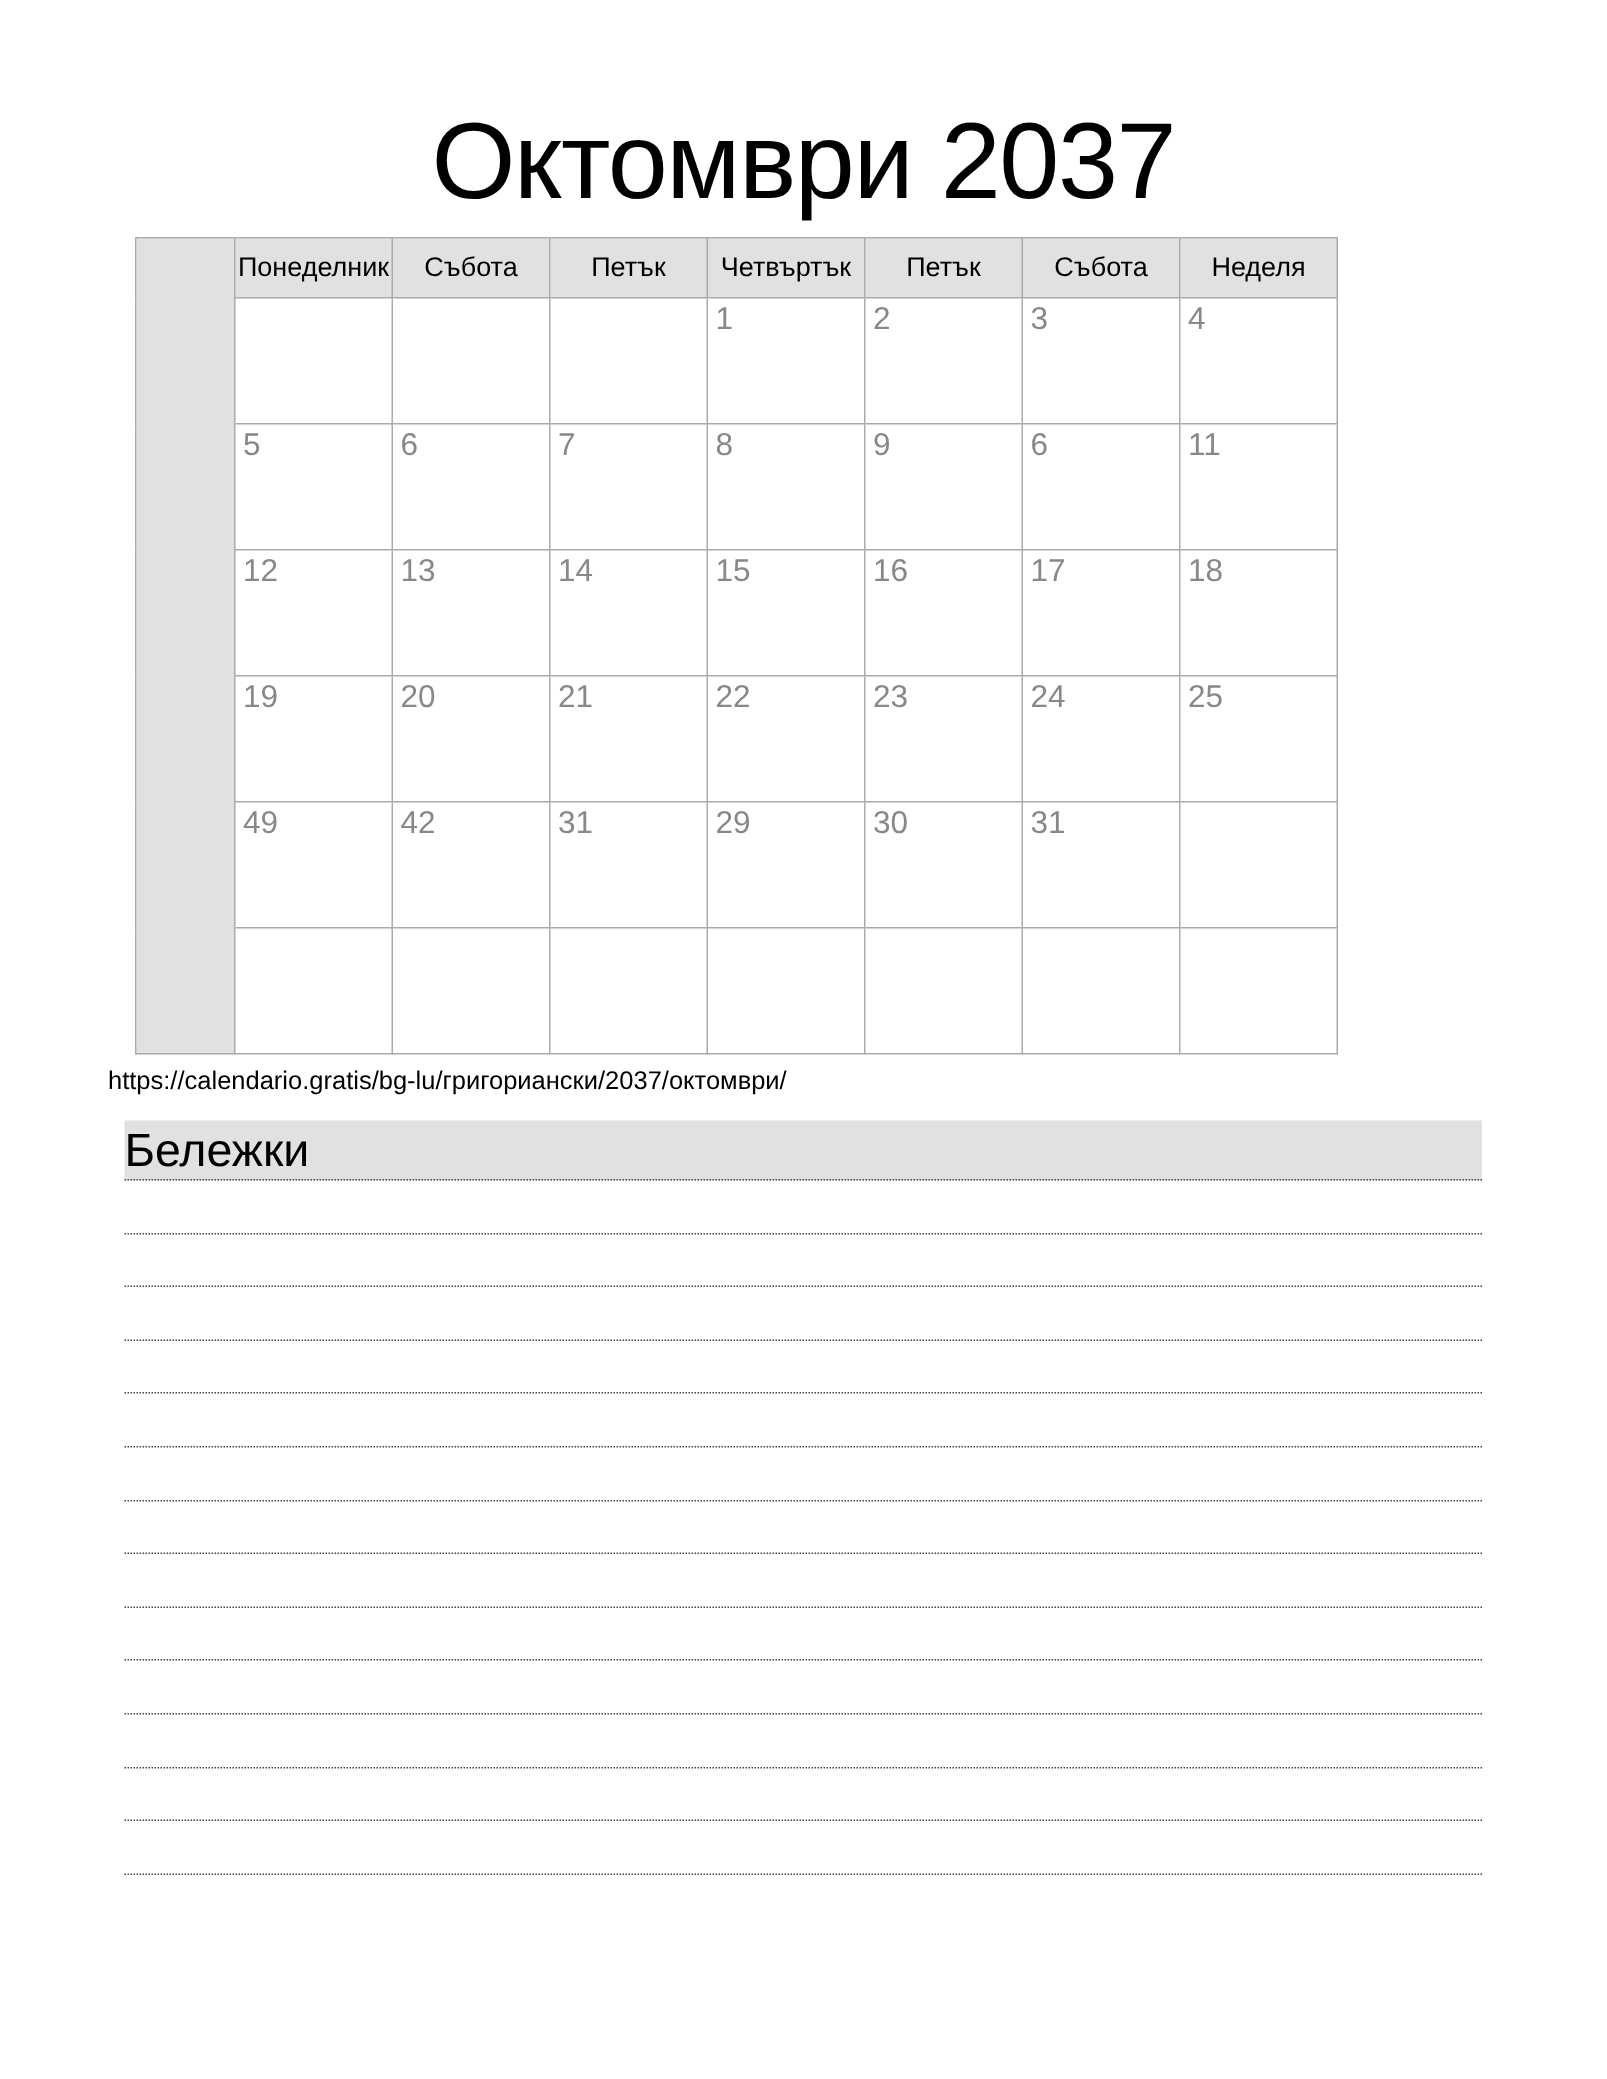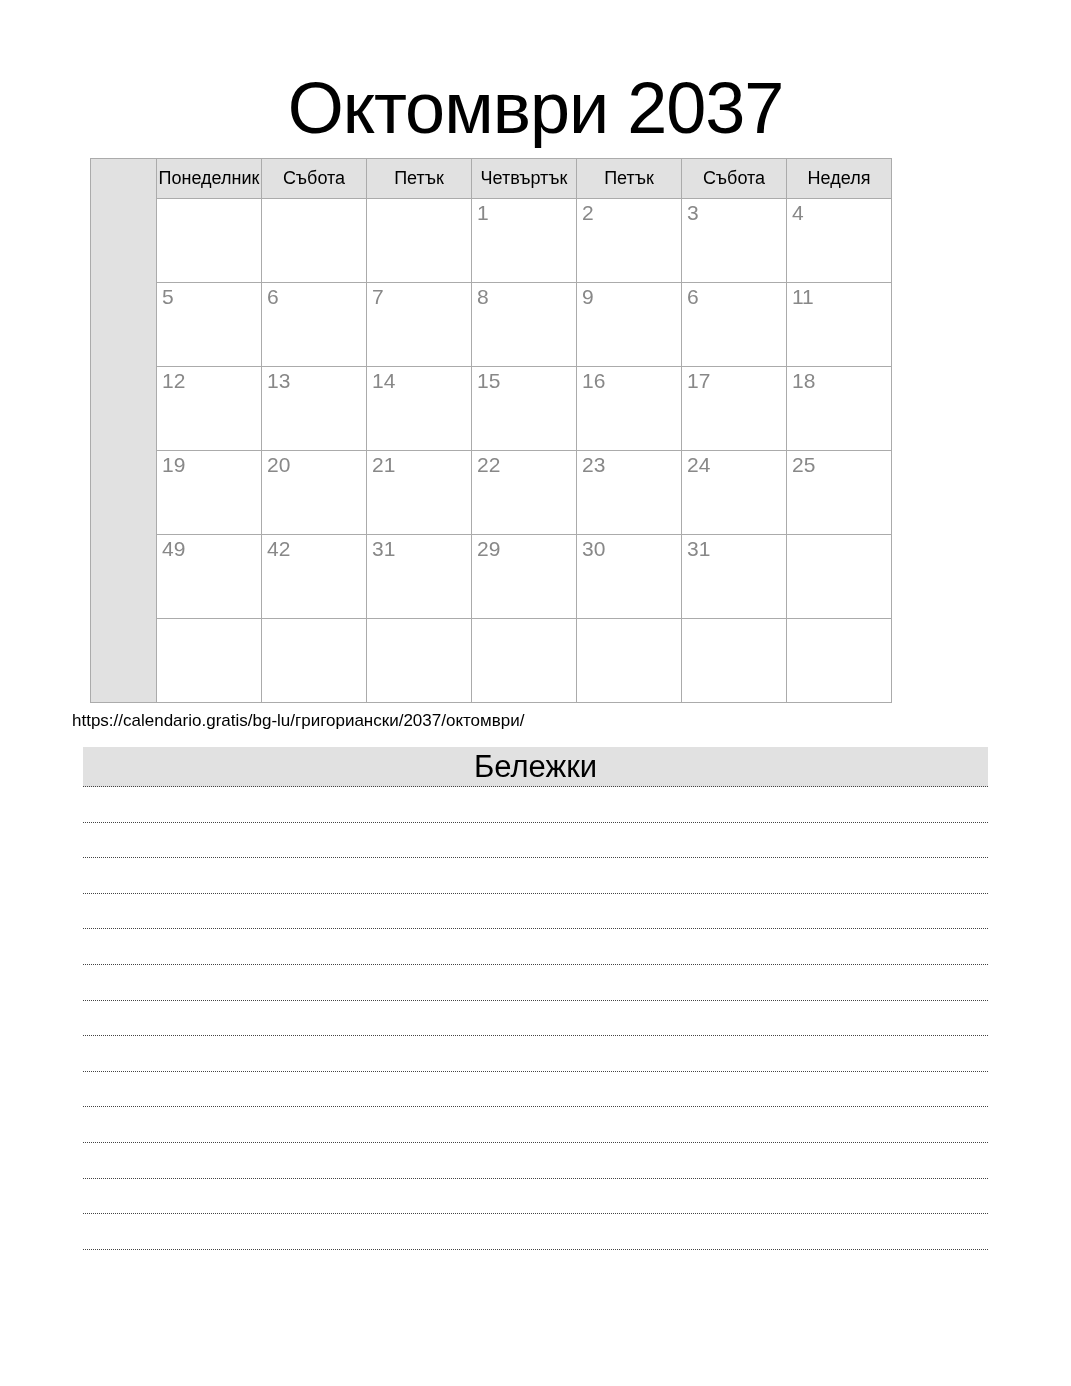--- a/index.html
+++ b/index.html
@@ -82,21 +82,21 @@
   .notes {
     position: absolute;
     left: 83px;
     top: 747px;
     width: 905px;
   }
   .notes-header {
     height: 40px;
     background: var(--notes-bar-bg, #e1e1e1);
     border-bottom: 1px dotted #444;
-    text-align: center;
+    text-align: left;
     font-size: 31px;
     line-height: 40px;
     color: var(--text, #000);
   }
   .note-line {
     height: 35.6px;
     border-bottom: 1px dotted #444;
   }
 </style>
 </head>

